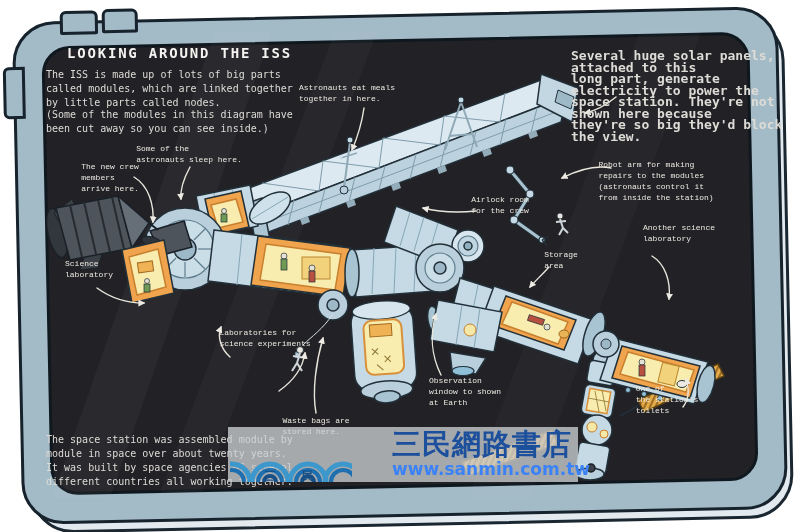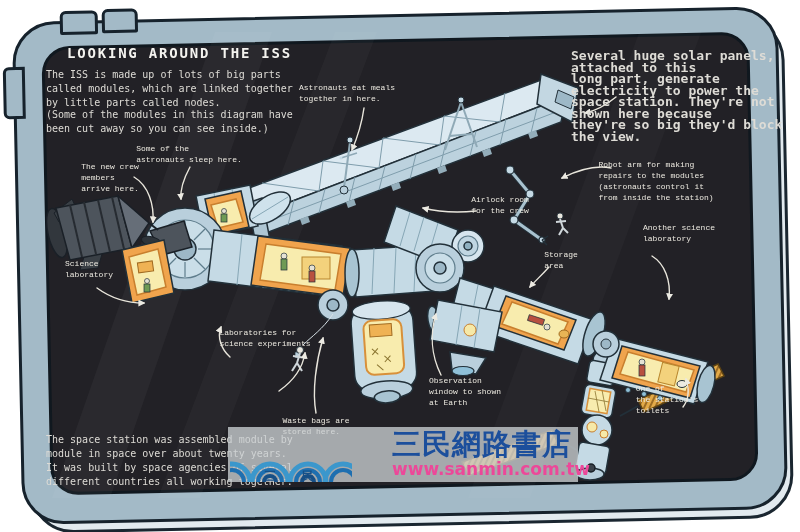--- a/index.html
+++ b/index.html
@@ -35,21 +35,21 @@
   .c6{left:316px;top:415px;} .c7{left:465px;top:375px;} .c8{left:500px;top:194px;}
   .c9{left:561px;top:249px;} .c10{left:656px;top:159px;} .c11{left:631px;top:222px;margin-left:48px;}
   .c12{left:667px;top:383px;}
   
   .watermark{position:absolute;left:228px;top:427px;width:350px;height:55px;
       background:rgba(203,207,210,0.78);display:flex;align-items:center;padding-left:2px;box-sizing:border-box;}
   .wm-logo{flex:0 0 auto;margin-right:40px;}
   .wm-text{display:flex;flex-direction:column;justify-content:space-between;}
   .wm-name{color:#1c4f9c;font-family:"DejaVu Serif",serif;font-weight:bold;font-size:29px;
       line-height:1.02;letter-spacing:1px;}
-  .wm-url{color:#ec4899;font-family:"DejaVu Sans",sans-serif;font-weight:bold;font-size:17px;line-height:1.1;}
+  .wm-url{color:#3b82f6;font-family:"DejaVu Sans",sans-serif;font-weight:bold;font-size:17px;line-height:1.1;}
 </style>
 </head>
 <body>
 
 <div class="stage">
 
   <div class="tablet-shadow"></div>
 
   <div class="tablet">
     <div class="btn btn-top1"></div>

